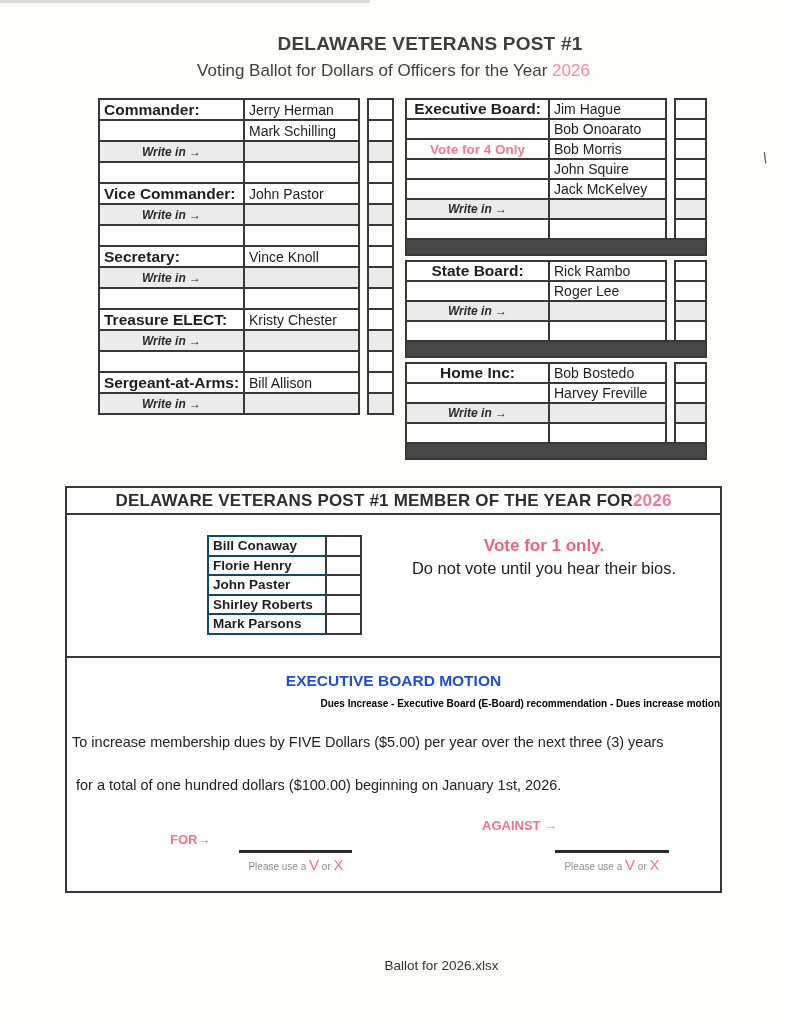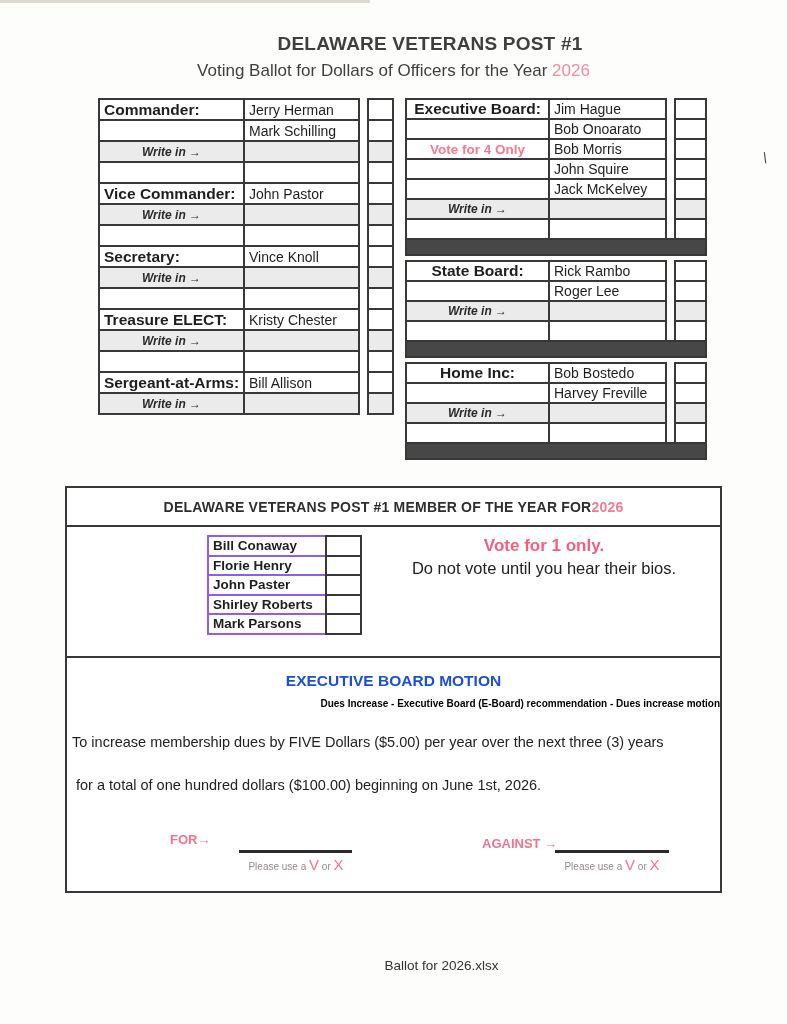--- a/index.html
+++ b/index.html
@@ -43,27 +43,27 @@
   .band{box-sizing:border-box;height:18px;background:#474747;border:2px solid #383838;margin-top:-2px;}
   .spacer{height:4px;background:transparent;}
   .spacer + .trow{margin-top:0;}
 
   .stray-mark{position:absolute;left:763px;top:149px;font-size:15px;color:#4a4a4a;
     transform:rotate(8deg);}
 
   
   .bigbox{position:absolute;left:65px;top:486px;width:657px;height:407px;
     box-sizing:border-box;border:2px solid #383838;background:#fff;}
-  .mheader{box-sizing:border-box;height:39px;border-bottom:2px solid #383838;
+  .mheader{box-sizing:border-box;height:27px;border-bottom:2px solid #383838;
     display:flex;align-items:center;justify-content:center;
-    font-size:14px;font-weight:bold;color:#2e2e2e;letter-spacing:.2px;}
+    font-size:17px;font-weight:bold;color:#2e2e2e;letter-spacing:.2px;}
   .mtable{position:absolute;left:140px;top:47px;}
   .mrow{display:flex;height:21.5px;}
   .mrow + .mrow{margin-top:-2px;}
-  .m-name{box-sizing:border-box;width:120px;border:2px solid #8b5cf6;background:#fff;
+  .m-name{box-sizing:border-box;width:120px;border:2px solid #0c4a6e;background:#fff;
     display:flex;align-items:center;padding-left:4px;font-size:13.5px;font-weight:600;color:#1e1e1e;}
   .m-cb{box-sizing:border-box;width:37px;margin-left:-2px;border:2px solid #383838;background:#fff;}
   .mnotes{position:absolute;left:277px;top:48px;width:400px;text-align:center;}
   .vote-one{font-size:17px;font-weight:bold;color:#f2607f;}
   .bios{font-size:16.5px;color:#222;margin-top:3px;}
 
   
   .motion{position:absolute;left:0;right:0;top:168px;bottom:0;border-top:2px solid #383838;}
   .motion-title{position:absolute;top:14px;left:0;width:100%;text-align:center;
     font-size:15.5px;font-weight:bold;color:#1d4ed8;}
@@ -312,29 +312,29 @@
 
   <div class="mnotes">
     <div class="vote-one">Vote for 1 only.</div>
     <div class="bios">Do not vote until you hear their bios.</div>
   </div>
 
   <div class="motion">
     <div class="motion-title">EXECUTIVE BOARD MOTION</div>
     <div class="motion-sub">Dues Increase - Executive Board (E-Board) recommendation - Dues increase motion</div>
     <div class="motion-line1">To increase membership dues by FIVE Dollars ($5.00) per year over the next three (3) years</div>
-    <div class="motion-line2">for a total of one hundred dollars ($100.00) beginning on June 1st, 2026.</div>
+    <div class="motion-line2">for a total of one hundred dollars ($100.00) beginning on January 1st, 2026.</div>
 
     <div>
       <span class="vgroup-label" style="left:103px;top:174px;">FOR→</span>
       <div class="vline" style="left:172px;top:192px;width:113px;"></div>
       <div class="vcaption" style="left:144px;top:198px;"><span>Please use a</span> <span class="vmark">V</span> <span>or</span> <span class="vmark">X</span></div>
     </div>
 
     <div>
-      <span class="vgroup-label" style="left:415px;top:178px;">AGAINST →</span>
+      <span class="vgroup-label" style="left:415px;top:160px;">AGAINST →</span>
       <div class="vline" style="left:488px;top:192px;width:114px;"></div>
       <div class="vcaption" style="left:460px;top:198px;"><span>Please use a</span> <span class="vmark">V</span> <span>or</span> <span class="vmark">X</span></div>
     </div>
   </div>
 </div>
 
 <div class="doc-footer">Ballot for 2026.xlsx</div>
 
 </body></html>

